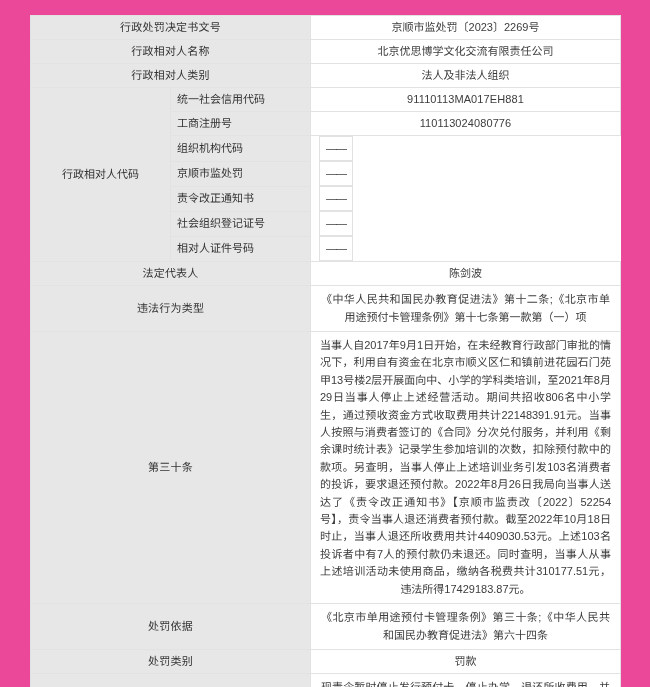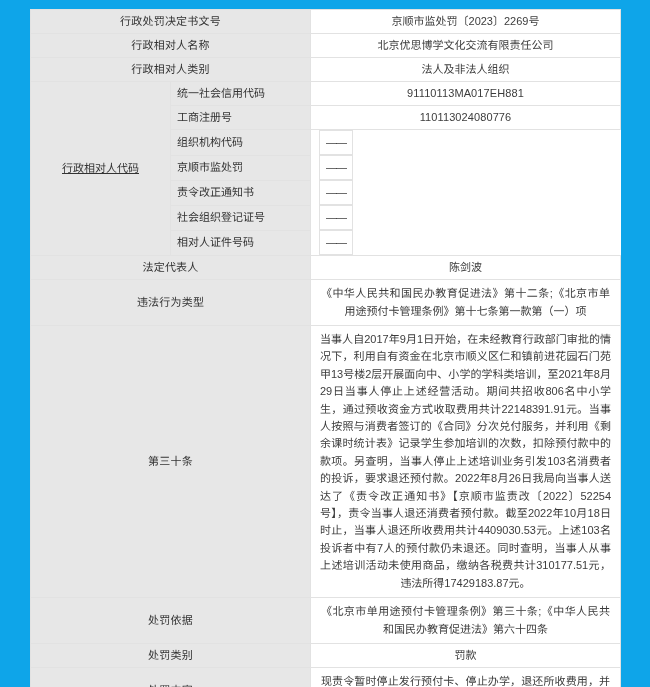--- a/index.html
+++ b/index.html
@@ -12,23 +12,23 @@
     width: 650px;
     height: 687px;
     font-family: "Liberation Sans", "DejaVu Sans", sans-serif;
     color: #333333;
     overflow: hidden;
   }
   .page {
     width: 650px;
     height: 687px;
     position: relative;
-    background: #0ea5e9;
+    background: #ec4899;
     box-sizing: border-box;
-    padding-top: 9px;
+    padding-top: 15px;
   }
   table.penalty-table {
     width: 590px;
     margin: 0 auto 0 30px;
     border-collapse: collapse;
     table-layout: fixed;
     background: #ffffff;
   }
   table.penalty-table td {
     border: 1px solid #e2e2e2;
@@ -43,21 +43,20 @@
     text-align: center;
     color: #333333;
     font-weight: normal;
     letter-spacing: 0.2px;
   }
   td.group-label {
     background: #e7e7e7;
     text-align: center;
     vertical-align: middle;
     color: #333333;
-    text-decoration: underline;
   }
   td.sub-label {
     background: #e7e7e7;
     text-align: left;
     color: #333333;
   }
   td.value-cell {
     background: #ffffff;
     text-align: center;
     color: #3c3c3c;

